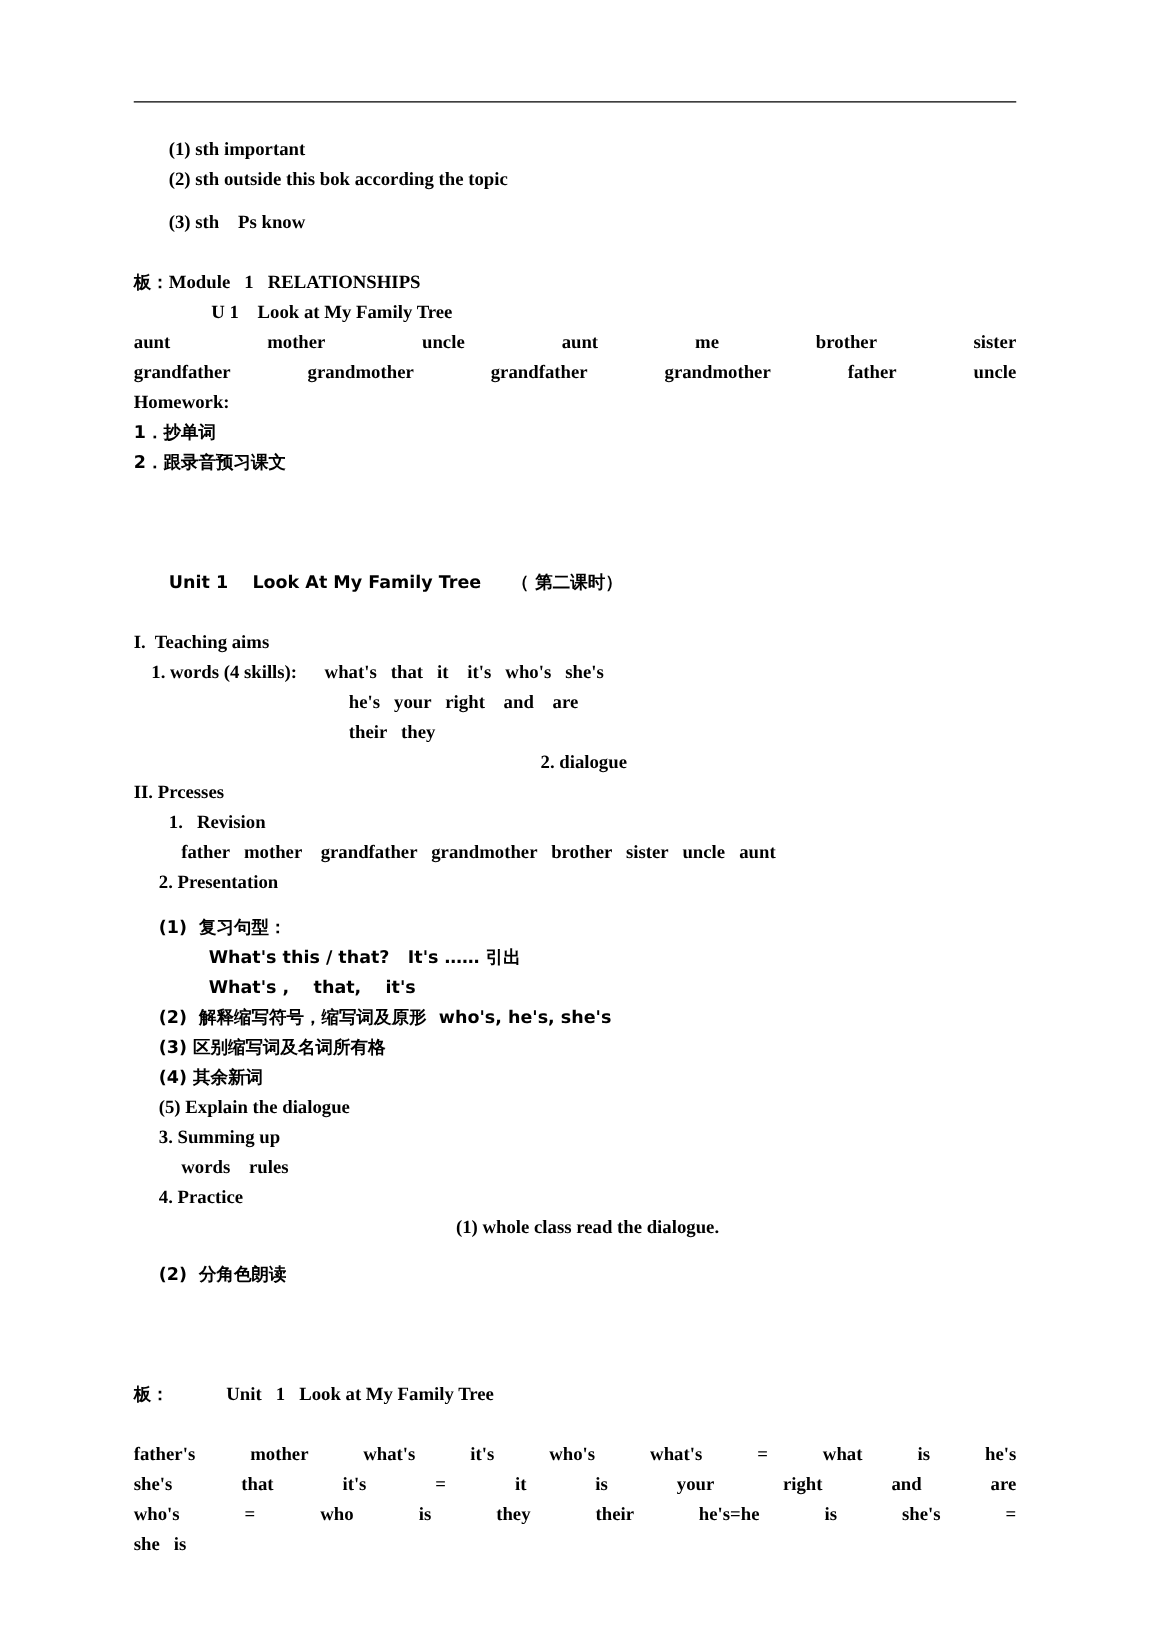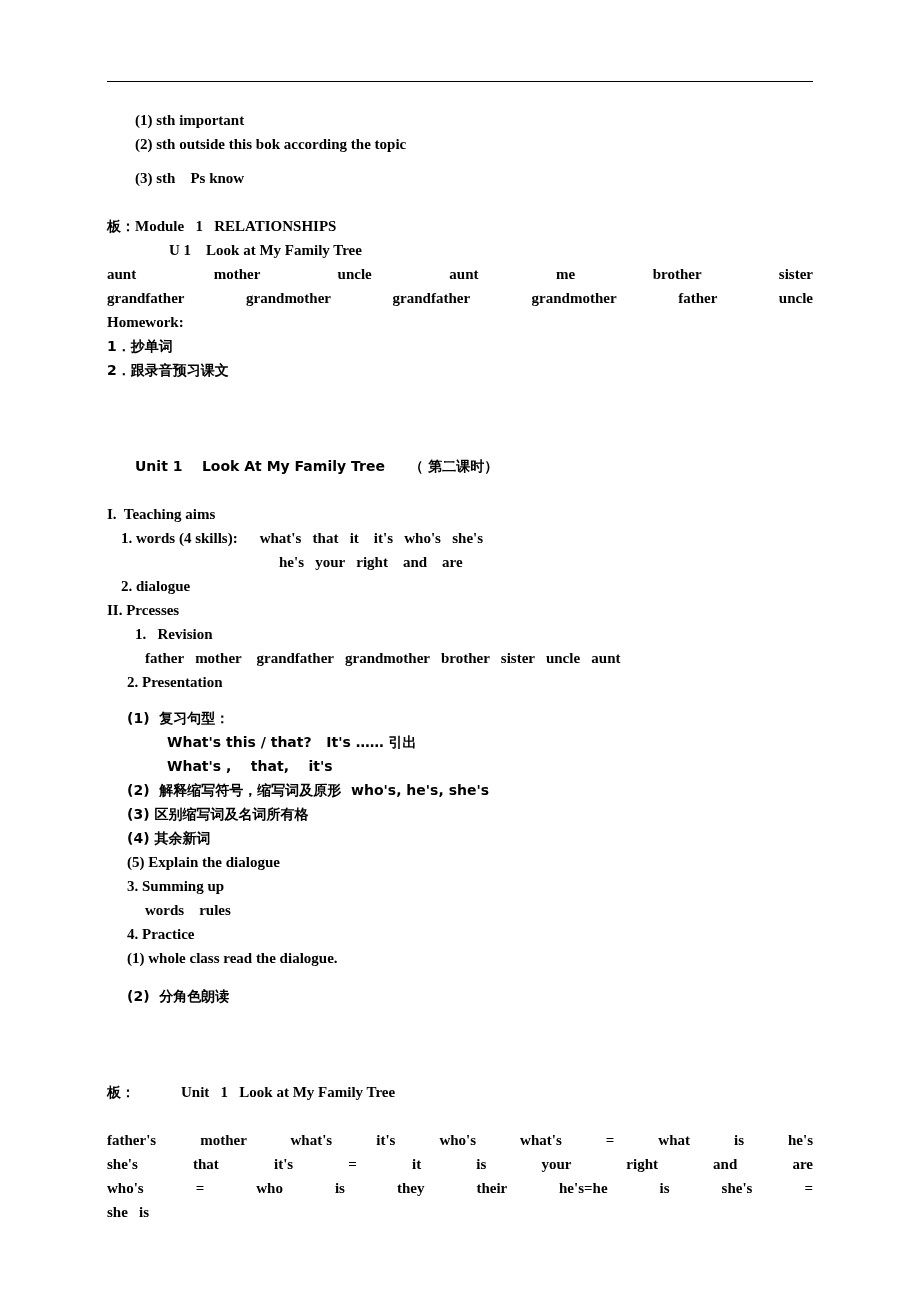--- a/index.html
+++ b/index.html
@@ -85,39 +85,40 @@
     <div class="spacer-3"></div>
 
     <div class="ln mix" style="padding-left:28px;"><span class="cn">Unit 1    Look At My Family Tree     （ 第二课时）</span></div>
 
     <div class="spacer-1"></div>
 
     <div class="ln">I.  Teaching aims</div>
 
     <div class="ln" style="padding-left:14px;"><span>1. words (4 skills):</span><span style="padding-left:22px;text-align:center;">what's   that   it    it's   who's   she's</span></div>
     <div class="ln" style="padding-left:172px;"><span>he's   your   right    and    are</span></div>
+    <div class="ln" style="padding-left:172px;"><span>their   they</span></div>
 
-    <div class="ln" style="padding-left:14px;">2. dialogue</div>
+    <div class="ln" style="padding-left:14px;text-align:center;">2. dialogue</div>
     <div class="ln">II. Prcesses</div>
     <div class="ln" style="padding-left:28px;">1.   Revision</div>
     <div class="ln" style="padding-left:38px;">father   mother    grandfather   grandmother   brother   sister   uncle   aunt</div>
     <div class="ln" style="padding-left:20px;">2. Presentation</div>
 
     <div class="ln mix" style="padding-left:20px;margin-top:12px;"><span class="cn">(1)  复习句型：</span></div>
     <div class="ln mix" style="padding-left:60px;"><span class="cn">What's this / that?   It's …… 引出</span></div>
     <div class="ln mix" style="padding-left:60px;"><span class="cn">What's ,    that,    it's</span></div>
     <div class="ln mix" style="padding-left:20px;"><span class="cn">(2)  解释缩写符号，缩写词及原形  who's, he's, she's</span></div>
     <div class="ln mix" style="padding-left:20px;"><span class="cn">(3) 区别缩写词及名词所有格</span></div>
     <div class="ln mix" style="padding-left:20px;"><span class="cn">(4) 其余新词</span></div>
     <div class="ln" style="padding-left:20px;">(5) Explain the dialogue</div>
 
     <div class="ln" style="padding-left:20px;">3. Summing up</div>
     <div class="ln" style="padding-left:38px;">words    rules</div>
     <div class="ln" style="padding-left:20px;">4. Practice</div>
-    <div class="ln" style="padding-left:20px;">(1) whole class read the dialogue.</div>
+    <div class="ln" style="padding-left:20px;text-align:center;">(1) whole class read the dialogue.</div>
     <div class="ln mix" style="padding-left:20px;margin-top:14px;"><span class="cn">(2)  分角色朗读</span></div>
 
     <div class="spacer-3"></div>
 
     <div class="ln mix"><span class="cn">板：</span><span style="padding-left:46px;">Unit   1   Look at My Family Tree</span></div>
 
     <div class="spacer-1"></div>
 
     <div class="ln-just">father's mother    what's    it's      who's                         what's   = what is   he's</div>
     <div class="ln-just">she's   that                                 it's       =    it     is       your    right    and    are</div>

